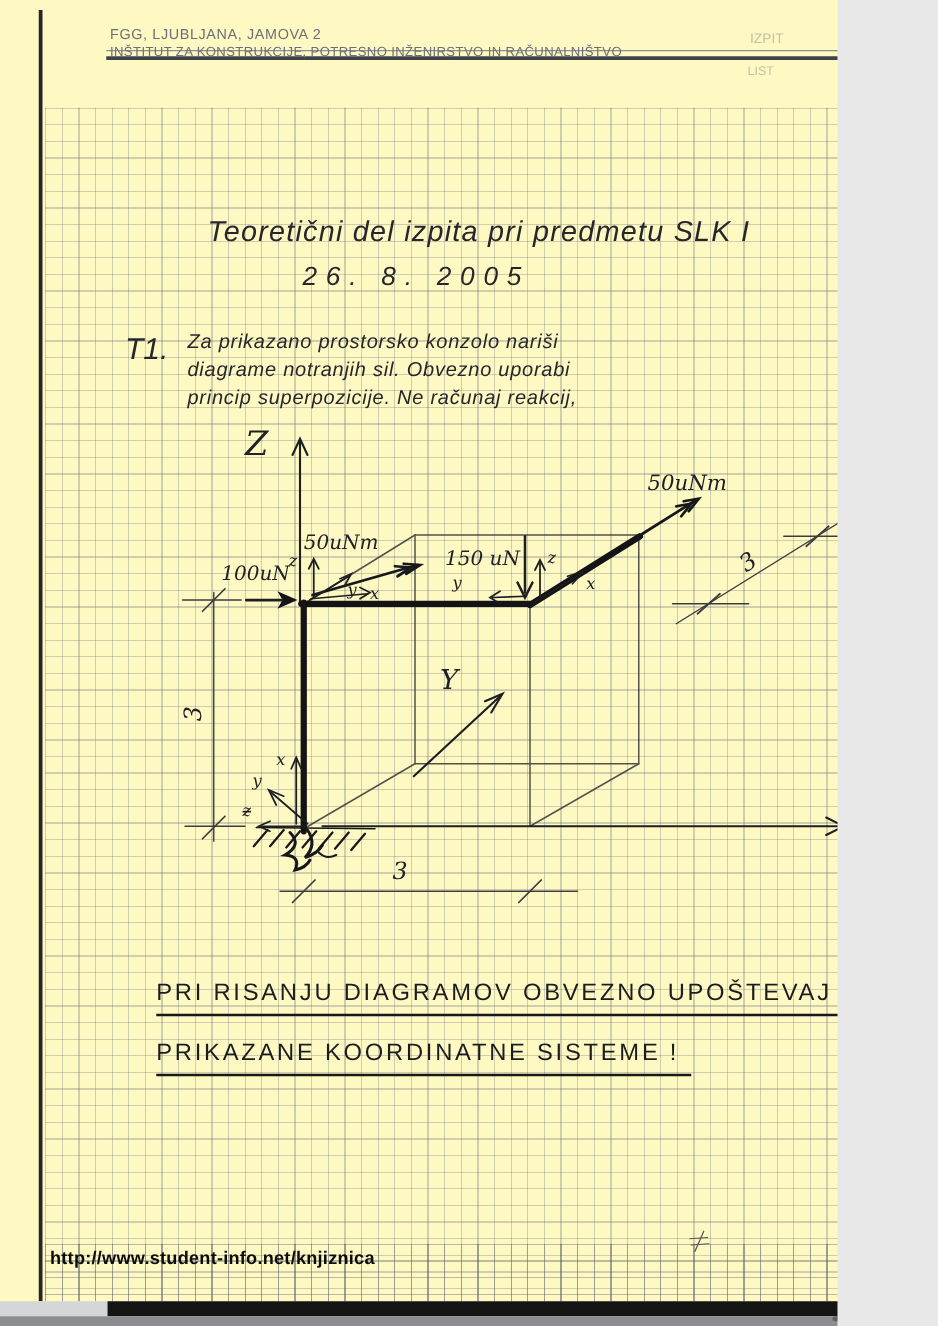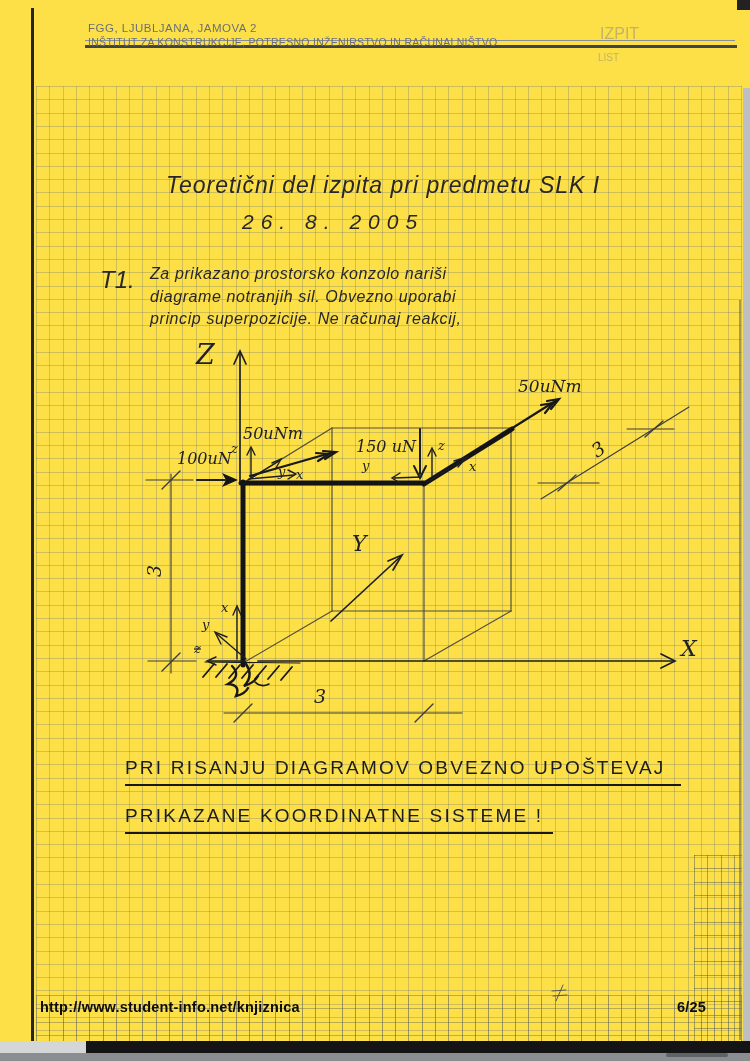--- a/index.html
+++ b/index.html
@@ -1,35 +1,35 @@
 <!DOCTYPE html>
 <html><head>
 <meta charset="utf-8">
 <style>
   html,body{margin:0;padding:0;background:#e8e8e8;}
-  .page{position:relative;width:750px;height:1061px;background:#fde047;overflow:hidden;
+  .page{position:relative;width:670px;height:1061px;background:#fef9c3;overflow:hidden;
         font-family:"Liberation Sans",sans-serif;color:#1c1d21;}
   
   .grid{position:absolute;left:36px;top:86px;width:706px;height:955px;
     background-image:
       repeating-linear-gradient(to right, rgba(100,108,118,.30) 0 1px, transparent 1px 13.3px),
       repeating-linear-gradient(to bottom, rgba(100,108,118,.30) 0 1px, transparent 1px 13.3px);}
   .grid-strong{position:absolute;
     background-image:
       repeating-linear-gradient(to right, rgba(70,78,90,.45) 0 1px, transparent 1px 13.3px),
       repeating-linear-gradient(to bottom, rgba(70,78,90,.45) 0 1px, transparent 1px 13.3px);}
   .abs{position:absolute;}
   .hand{font-family:Liberation Sans, sans-serif;font-style:italic;color:#26262c;margin-top:20px;}
   .handcaps{font-family:"Liberation Sans",sans-serif;color:#1b1c20;}
   .hdr-txt{color:#6b7077;}
   .faint{color:rgba(120,126,133,.45);}
   .rule{background:#8a8f95;}
   svg text{font-family:"DejaVu Serif",serif;font-style:italic;fill:#202127;}
   .note-line{display:inline-block;border-bottom:2px solid #17181c;padding-bottom:5px;
-             letter-spacing:2.2px;font-size:19px;font-weight:500;white-space:nowrap;}
+             letter-spacing:2.2px;font-size:19px;font-weight:500;white-space:nowrap;margin-top:27px;}
   .footer-txt{font-weight:bold;font-size:14.5px;color:#0c0c0e;letter-spacing:.2px;}
 </style>
 </head>
 <body>
 
 <div class="page">
 
   <div class="grid"></div>
   <div class="grid-strong" style="left:694px;top:855px;width:48px;height:186px;"></div>
   <div class="grid-strong" style="left:36px;top:995px;width:706px;height:46px;opacity:.8;"></div>
@@ -37,21 +37,21 @@
   <div class="abs" style="left:31px;top:8px;width:2.5px;height:1033px;background:#26262a;"></div>
   <div class="abs" style="left:737px;top:0;width:13px;height:10px;background:#222;"></div>
   <div class="abs" style="left:743px;top:88px;width:7px;height:953px;background:#bcc0c3;"></div>
   <div class="abs" style="left:739px;top:300px;width:1.5px;height:740px;background:rgba(80,84,90,.5);"></div>
   <div class="abs" style="left:0;top:1041px;width:86px;height:12px;background:#d5d6d7;"></div>
   <div class="abs" style="left:86px;top:1041px;width:664px;height:12px;background:#141414;"></div>
   <div class="abs" style="left:0;top:1053px;width:750px;height:8px;background:#8b8d90;"></div>
   <div class="abs" style="left:666px;top:1053px;width:62px;height:4px;background:#55575a;border-radius:2px;opacity:.8;"></div>
 
   <div class="abs hdr-txt" style="left:88px;top:22px;font-size:11.5px;letter-spacing:.5px;">FGG, LJUBLJANA, JAMOVA 2</div>
-  <div class="abs faint" style="left:600px;top:25px;font-size:16px;">IZPIT</div>
+  <div class="abs faint" style="left:600px;top:25px;font-size:11px;">IZPIT</div>
   <div class="abs rule" style="left:85px;top:40px;width:650px;height:1px;"></div>
   <div class="abs" style="left:85px;top:45px;width:652px;height:2.5px;background:#3f444a;"></div>
   <div class="abs hdr-txt" style="left:88px;top:36px;font-size:10.5px;letter-spacing:.3px;">INŠTITUT ZA KONSTRUKCIJE, POTRESNO INŽENIRSTVO IN RAČUNALNIŠTVO</div>
   <div class="abs faint" style="left:598px;top:52px;font-size:10px;">LIST</div>
 
   <div class="abs hand" style="left:166px;top:152px;font-size:23px;letter-spacing:1px;">Teoretični del izpita pri predmetu SLK I</div>
   <div class="abs hand" style="left:242px;top:190px;font-size:21px;letter-spacing:7px;">26. 8. 2005</div>
 
   <div class="abs hand" style="left:100px;top:246px;font-size:24px;">T1.</div>
   <div class="abs hand" style="left:150px;top:243px;font-size:16px;letter-spacing:.6px;line-height:22.5px;">

